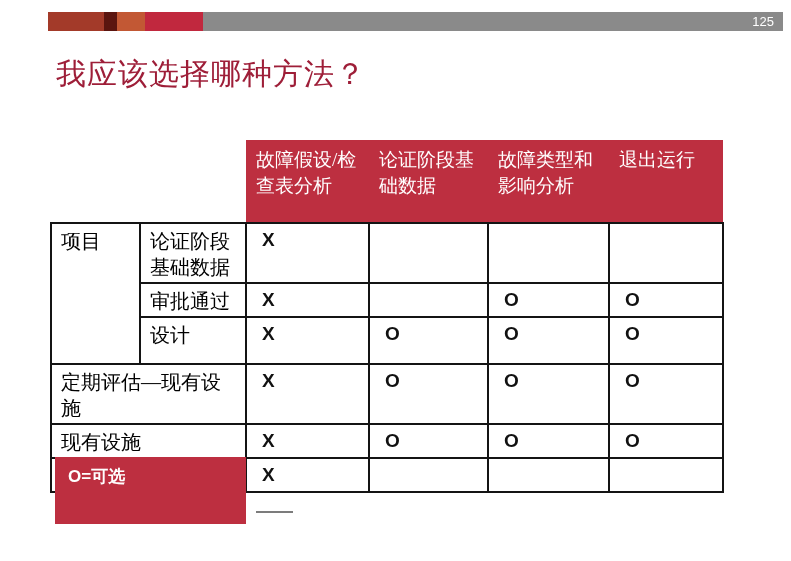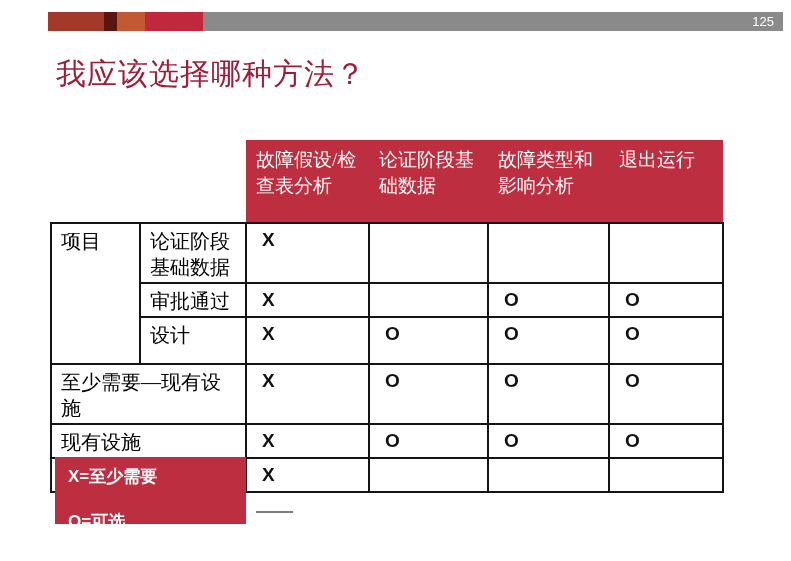--- a/index.html
+++ b/index.html
@@ -139,21 +139,21 @@
       <td class="mark">O</td>
     </tr>
     <tr style="height:47px">
       <td class="lbl">设计</td>
       <td class="mark">X</td>
       <td class="mark">O</td>
       <td class="mark">O</td>
       <td class="mark">O</td>
     </tr>
     <tr style="height:60px">
-      <td class="lbl" colspan="2">至少需要—现有设施</td>
+      <td class="lbl" colspan="2">定期评估—现有设施</td>
       <td class="mark">X</td>
       <td class="mark">O</td>
       <td class="mark">O</td>
       <td class="mark">O</td>
     </tr>
     <tr style="height:32px">
       <td class="lbl" colspan="2">现有设施</td>
       <td class="mark">X</td>
       <td class="mark">O</td>
       <td class="mark">O</td>
@@ -163,19 +163,18 @@
       <td class="lbl" colspan="2">退出运行</td>
       <td class="mark">X</td>
       <td class="mark"></td>
       <td class="mark"></td>
       <td class="mark"></td>
     </tr>
   </tbody>
     </table>
 
   <div class="legend">
-    <div class="legend-line">X=至少需要</div>
     <div class="legend-line">O=可选</div>
   </div>
 
   <div class="dash"></div>
 
 </div>
 
 </body></html>

